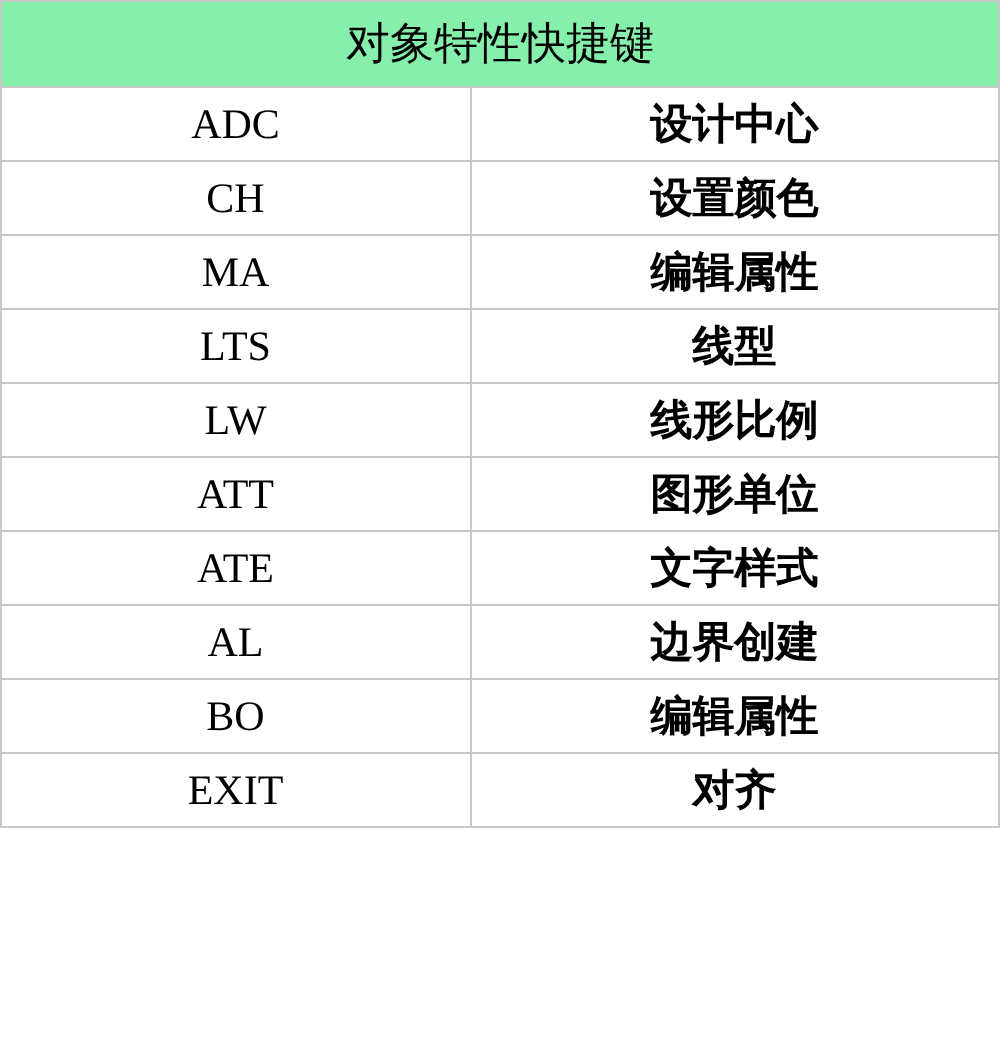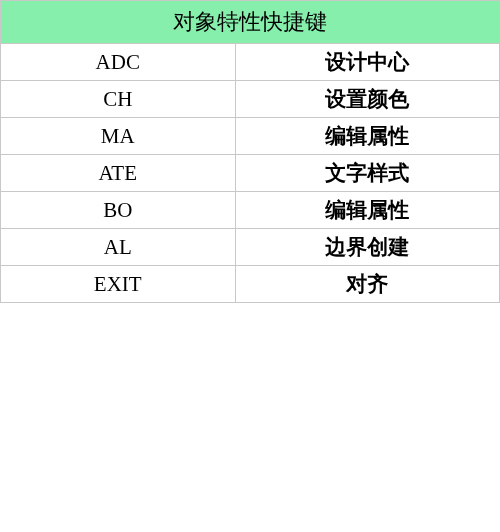--- a/index.html
+++ b/index.html
@@ -62,29 +62,41 @@
       </tr>
       <tr class="data-row">
         <td class="col-key">CH</td>
         <td class="col-desc">设置颜色</td>
       </tr>
       <tr class="data-row">
         <td class="col-key">MA</td>
         <td class="col-desc">编辑属性</td>
       </tr>
       <tr class="data-row">
+        <td class="col-key">LTS</td>
+        <td class="col-desc">线型</td>
+      </tr>
+      <tr class="data-row">
+        <td class="col-key">LW</td>
+        <td class="col-desc">线形比例</td>
+      </tr>
+      <tr class="data-row">
+        <td class="col-key">ATT</td>
+        <td class="col-desc">图形单位</td>
+      </tr>
+      <tr class="data-row">
         <td class="col-key">ATE</td>
         <td class="col-desc">文字样式</td>
       </tr>
       <tr class="data-row">
+        <td class="col-key">AL</td>
+        <td class="col-desc">边界创建</td>
+      </tr>
+      <tr class="data-row">
         <td class="col-key">BO</td>
         <td class="col-desc">编辑属性</td>
-      </tr>
-      <tr class="data-row">
-        <td class="col-key">AL</td>
-        <td class="col-desc">边界创建</td>
       </tr>
       <tr class="data-row">
         <td class="col-key">EXIT</td>
         <td class="col-desc">对齐</td>
       </tr>
     </tbody>
 </table>
 
 </body></html>

